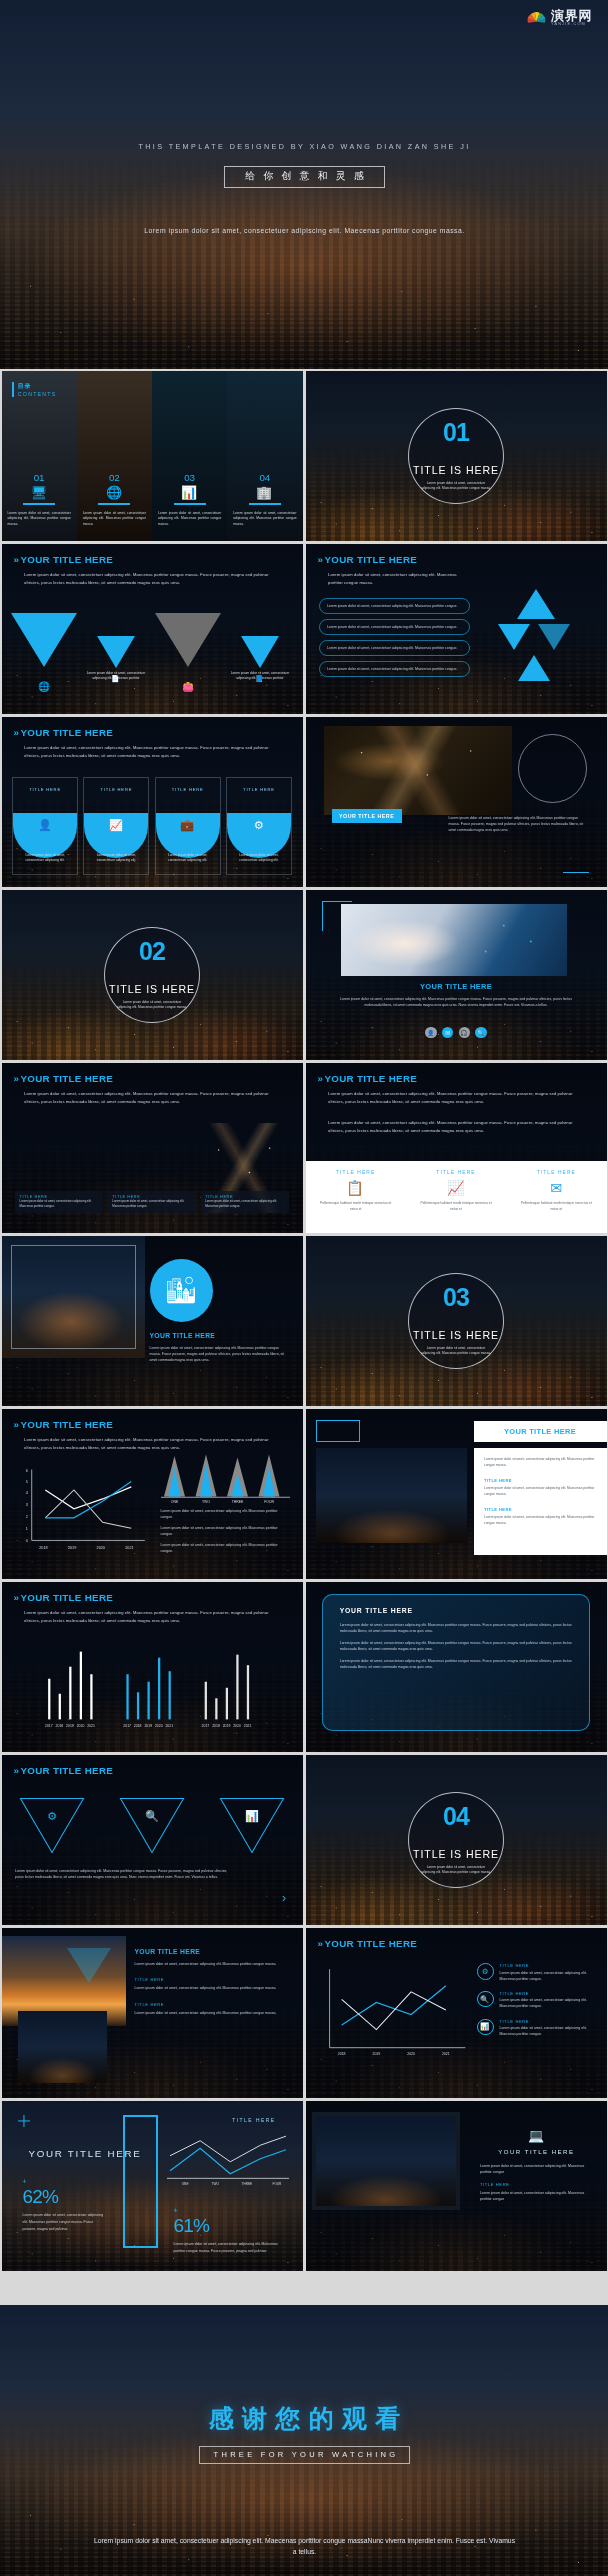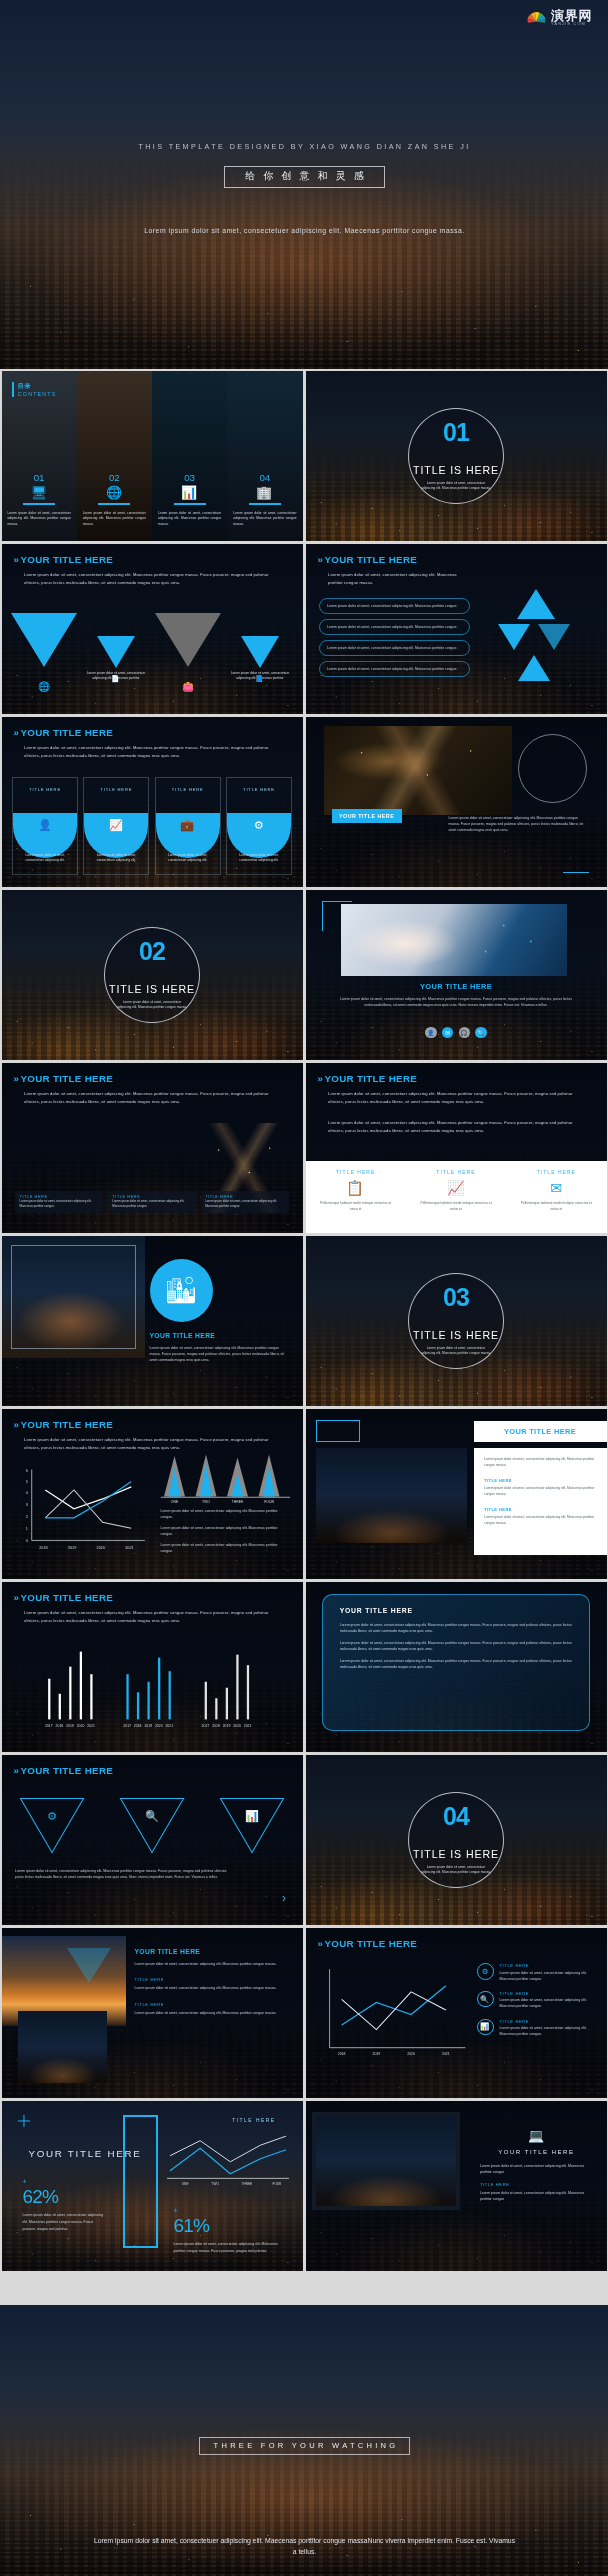--- a/index.html
+++ b/index.html
@@ -843,20 +843,21 @@
         <div class="tiny" style="margin-top:2.3px;text-align:left">Lorem ipsum dolor sit amet, consectetuer adipiscing elit. Maecenas porttitor congue</div>
       </div>
     </div>
 
   </div>
 
   <section class="closing">
     <div class="city dusk"></div>
     <div class="veil light"></div>
     <div class="closing-inner">
+      <div class="thanks-cn">感谢您的观看</div>
       <div class="thanks-en">THREE FOR YOUR WATCHING</div>
     </div>
     <div class="closing-foot">
       <div>Lorem ipsum dolor sit amet, consectetuer adipiscing elit. Maecenas porttitor congue massaNunc viverra imperdiet enim. Fusce est. Vivamus a tellus.</div>
     </div>
   </section>
 
 </div>
 
 

